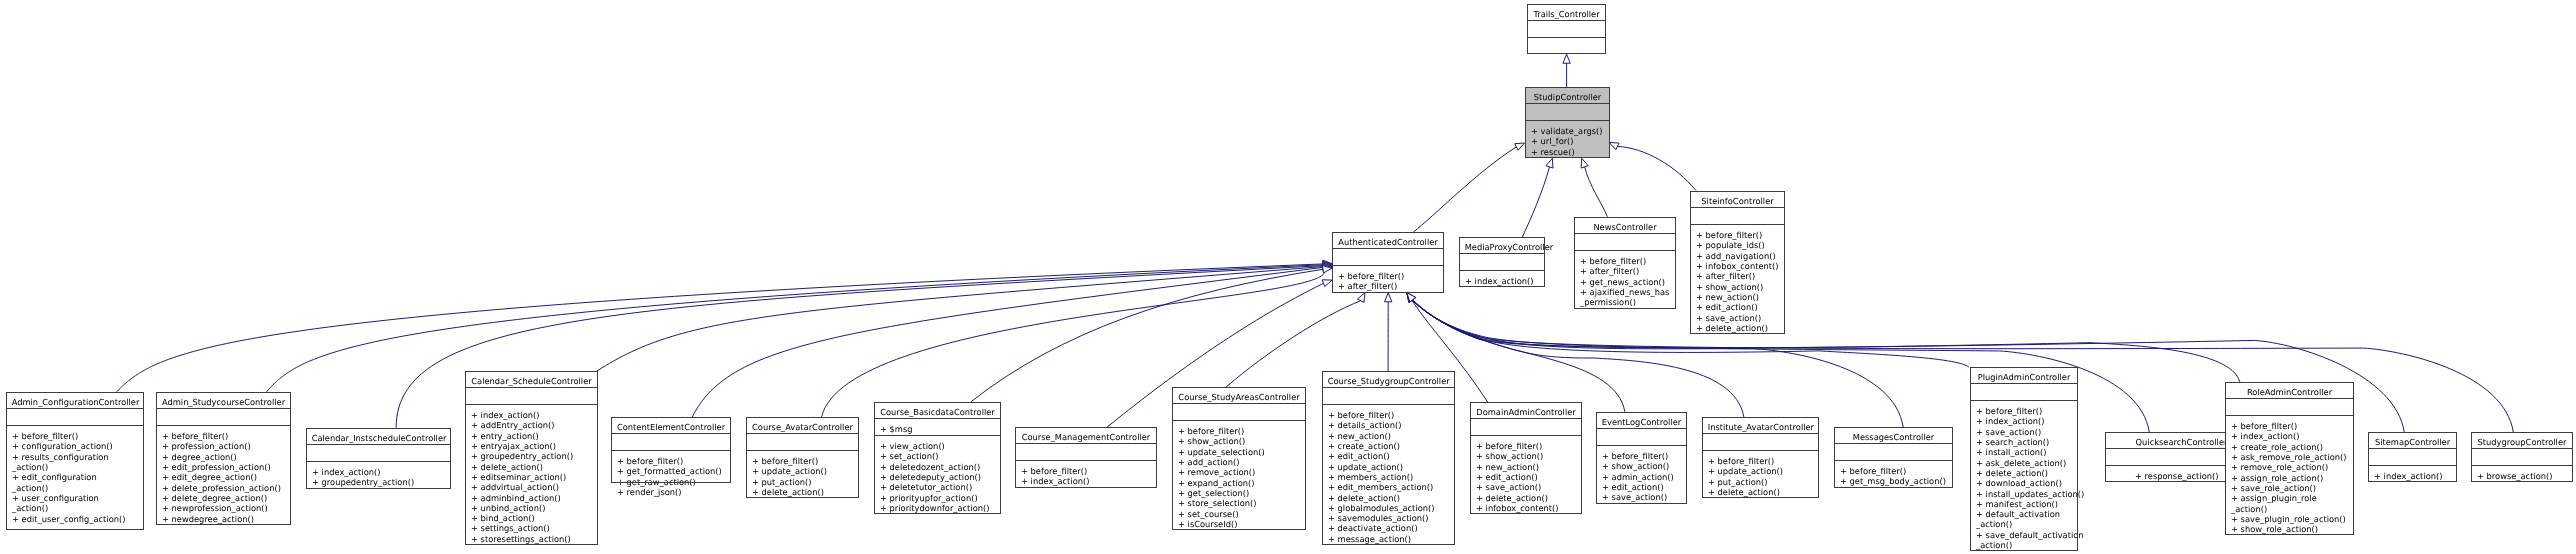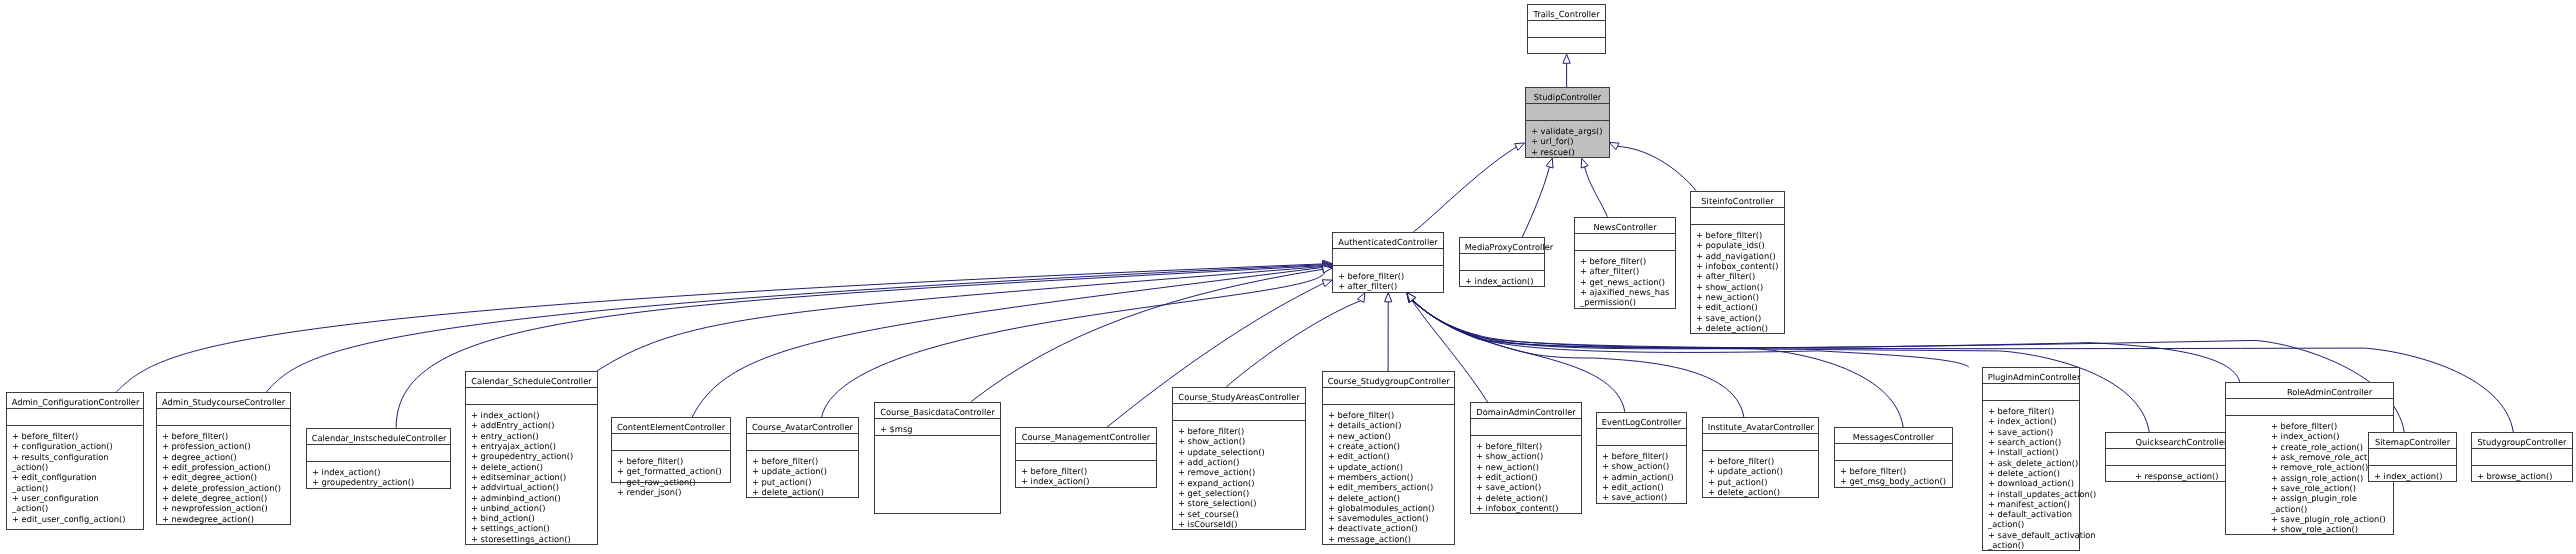--- a/index.html
+++ b/index.html
@@ -320,20 +320,29 @@
         <div class="hr" style="top: 16px;"></div>
         <div class="hr" style="top: 33px;"></div>
       </div>
       <div class="node" style="left: 874px; top: 402px; width: 127px; height: 112px;">
         <div class="sec title">
           <div class="ln ">Course_BasicdataController</div>
         </div>
         <div class="sec">
           <div class="ln ">+ $msg</div>
         </div>
+        <div class="sec">
+          <div class="ln ">+ view_action()</div>
+          <div class="ln ">+ set_action()</div>
+          <div class="ln ">+ deletedozent_action()</div>
+          <div class="ln ">+ deletedeputy_action()</div>
+          <div class="ln ">+ deletetutor_action()</div>
+          <div class="ln ">+ priorityupfor_action()</div>
+          <div class="ln ">+ prioritydownfor_action()</div>
+        </div>
         <div class="frame"></div>
         <div class="hr" style="top: 16px;"></div>
         <div class="hr" style="top: 33px;"></div>
       </div>
       <div class="node" style="left: 1015px; top: 427px; width: 142px; height: 61px;">
         <div class="sec title">
           <div class="ln ">Course_ManagementController</div>
         </div>
         <div class="sec empty"></div>
         <div class="sec">
@@ -444,21 +453,21 @@
         </div>
         <div class="sec empty"></div>
         <div class="sec">
           <div class="ln ">+ before_filter()</div>
           <div class="ln ">+ get_msg_body_action()</div>
         </div>
         <div class="frame"></div>
         <div class="hr" style="top: 16px;"></div>
         <div class="hr" style="top: 33px;"></div>
       </div>
-      <div class="node" style="left: 1970px; top: 367px; width: 98px; height: 184px; margin-left: 12px;">
+      <div class="node" style="left: 1970px; top: 367px; width: 108px; height: 184px;">
         <div class="sec title">
           <div class="ln ">PluginAdminController</div>
         </div>
         <div class="sec empty"></div>
         <div class="sec">
           <div class="ln ">+ before_filter()</div>
           <div class="ln ">+ index_action()</div>
           <div class="ln ">+ save_action()</div>
           <div class="ln ">+ search_action()</div>
           <div class="ln ">+ install_action()</div>
@@ -481,21 +490,21 @@
           <div class="ln ">QuicksearchController</div>
         </div>
         <div class="sec empty"></div>
         <div class="sec">
           <div class="ln ">+ response_action()</div>
         </div>
         <div class="frame"></div>
         <div class="hr" style="top: 16px;"></div>
         <div class="hr" style="top: 33px;"></div>
       </div>
-      <div class="node" style="left: 2225px; top: 382px; width: 129px; height: 153px; padding-left: 40px;">
+      <div class="node" style="left: 2225px; top: 382px; width: 129px; height: 153px;">
         <div class="sec title">
           <div class="ln ">RoleAdminController</div>
         </div>
         <div class="sec empty"></div>
         <div class="sec">
           <div class="ln ">+ before_filter()</div>
           <div class="ln ">+ index_action()</div>
           <div class="ln ">+ create_role_action()</div>
           <div class="ln ">+ ask_remove_role_action()</div>
           <div class="ln ">+ remove_role_action()</div>

